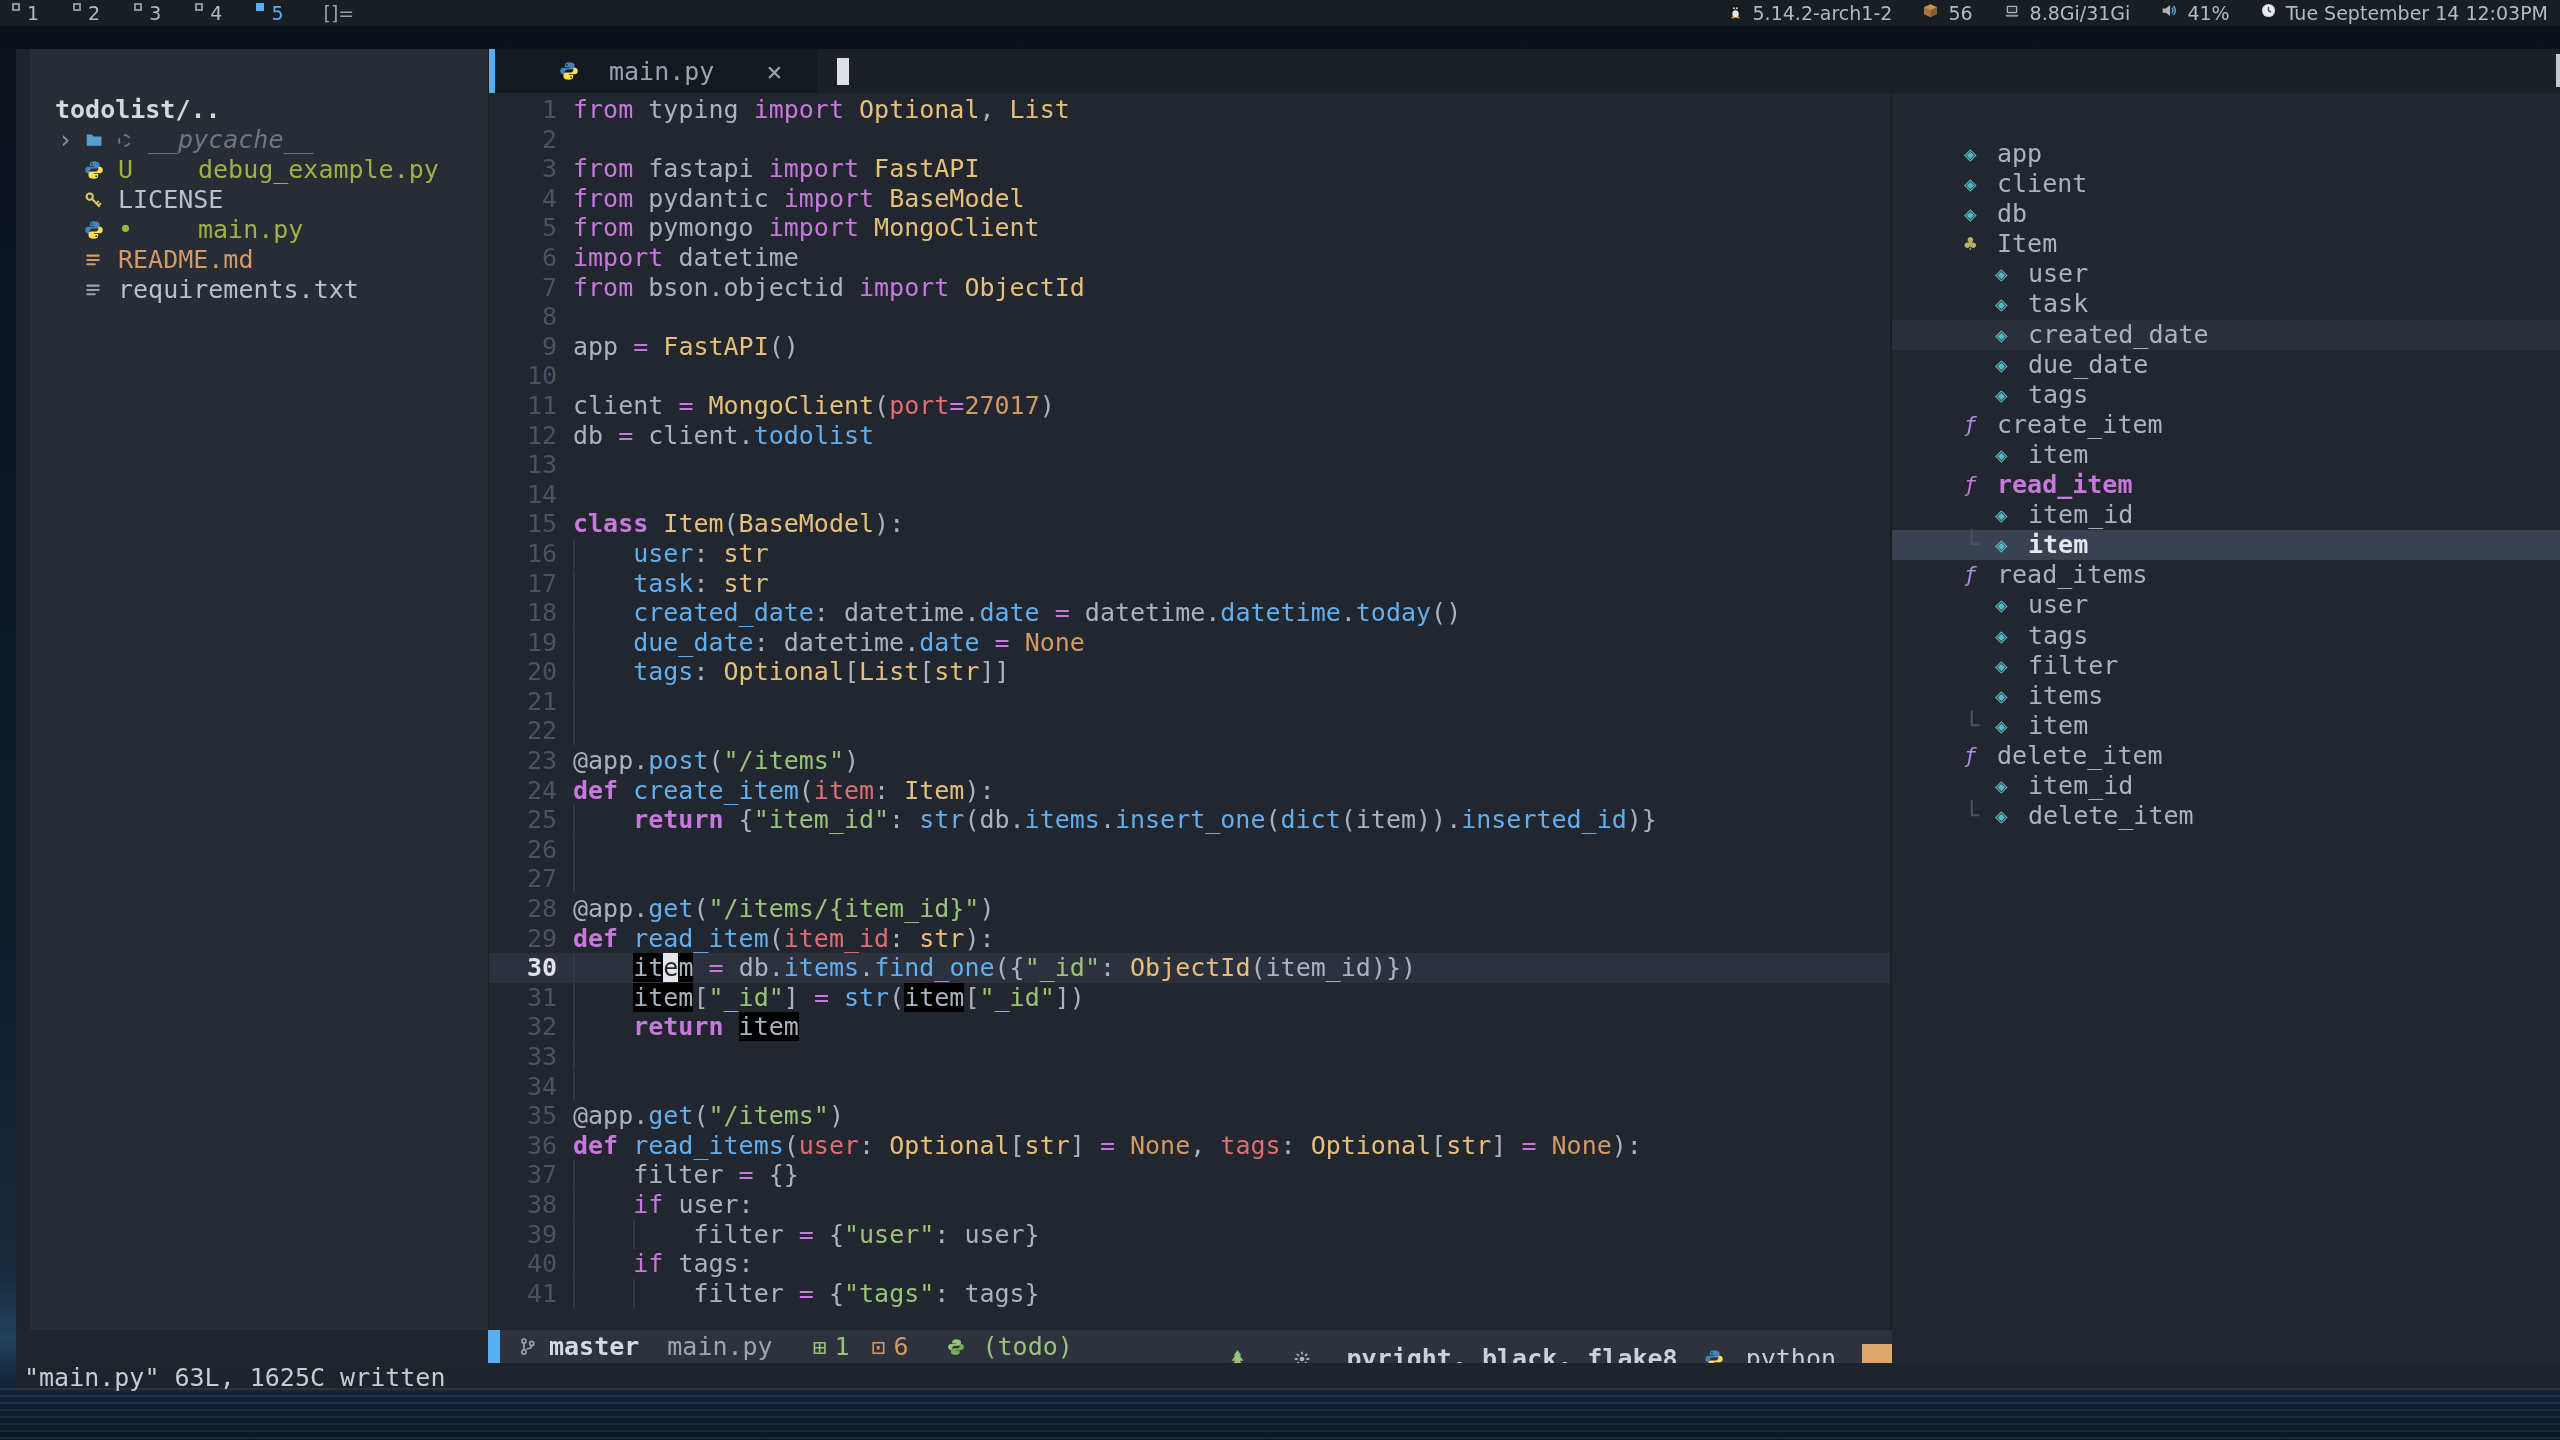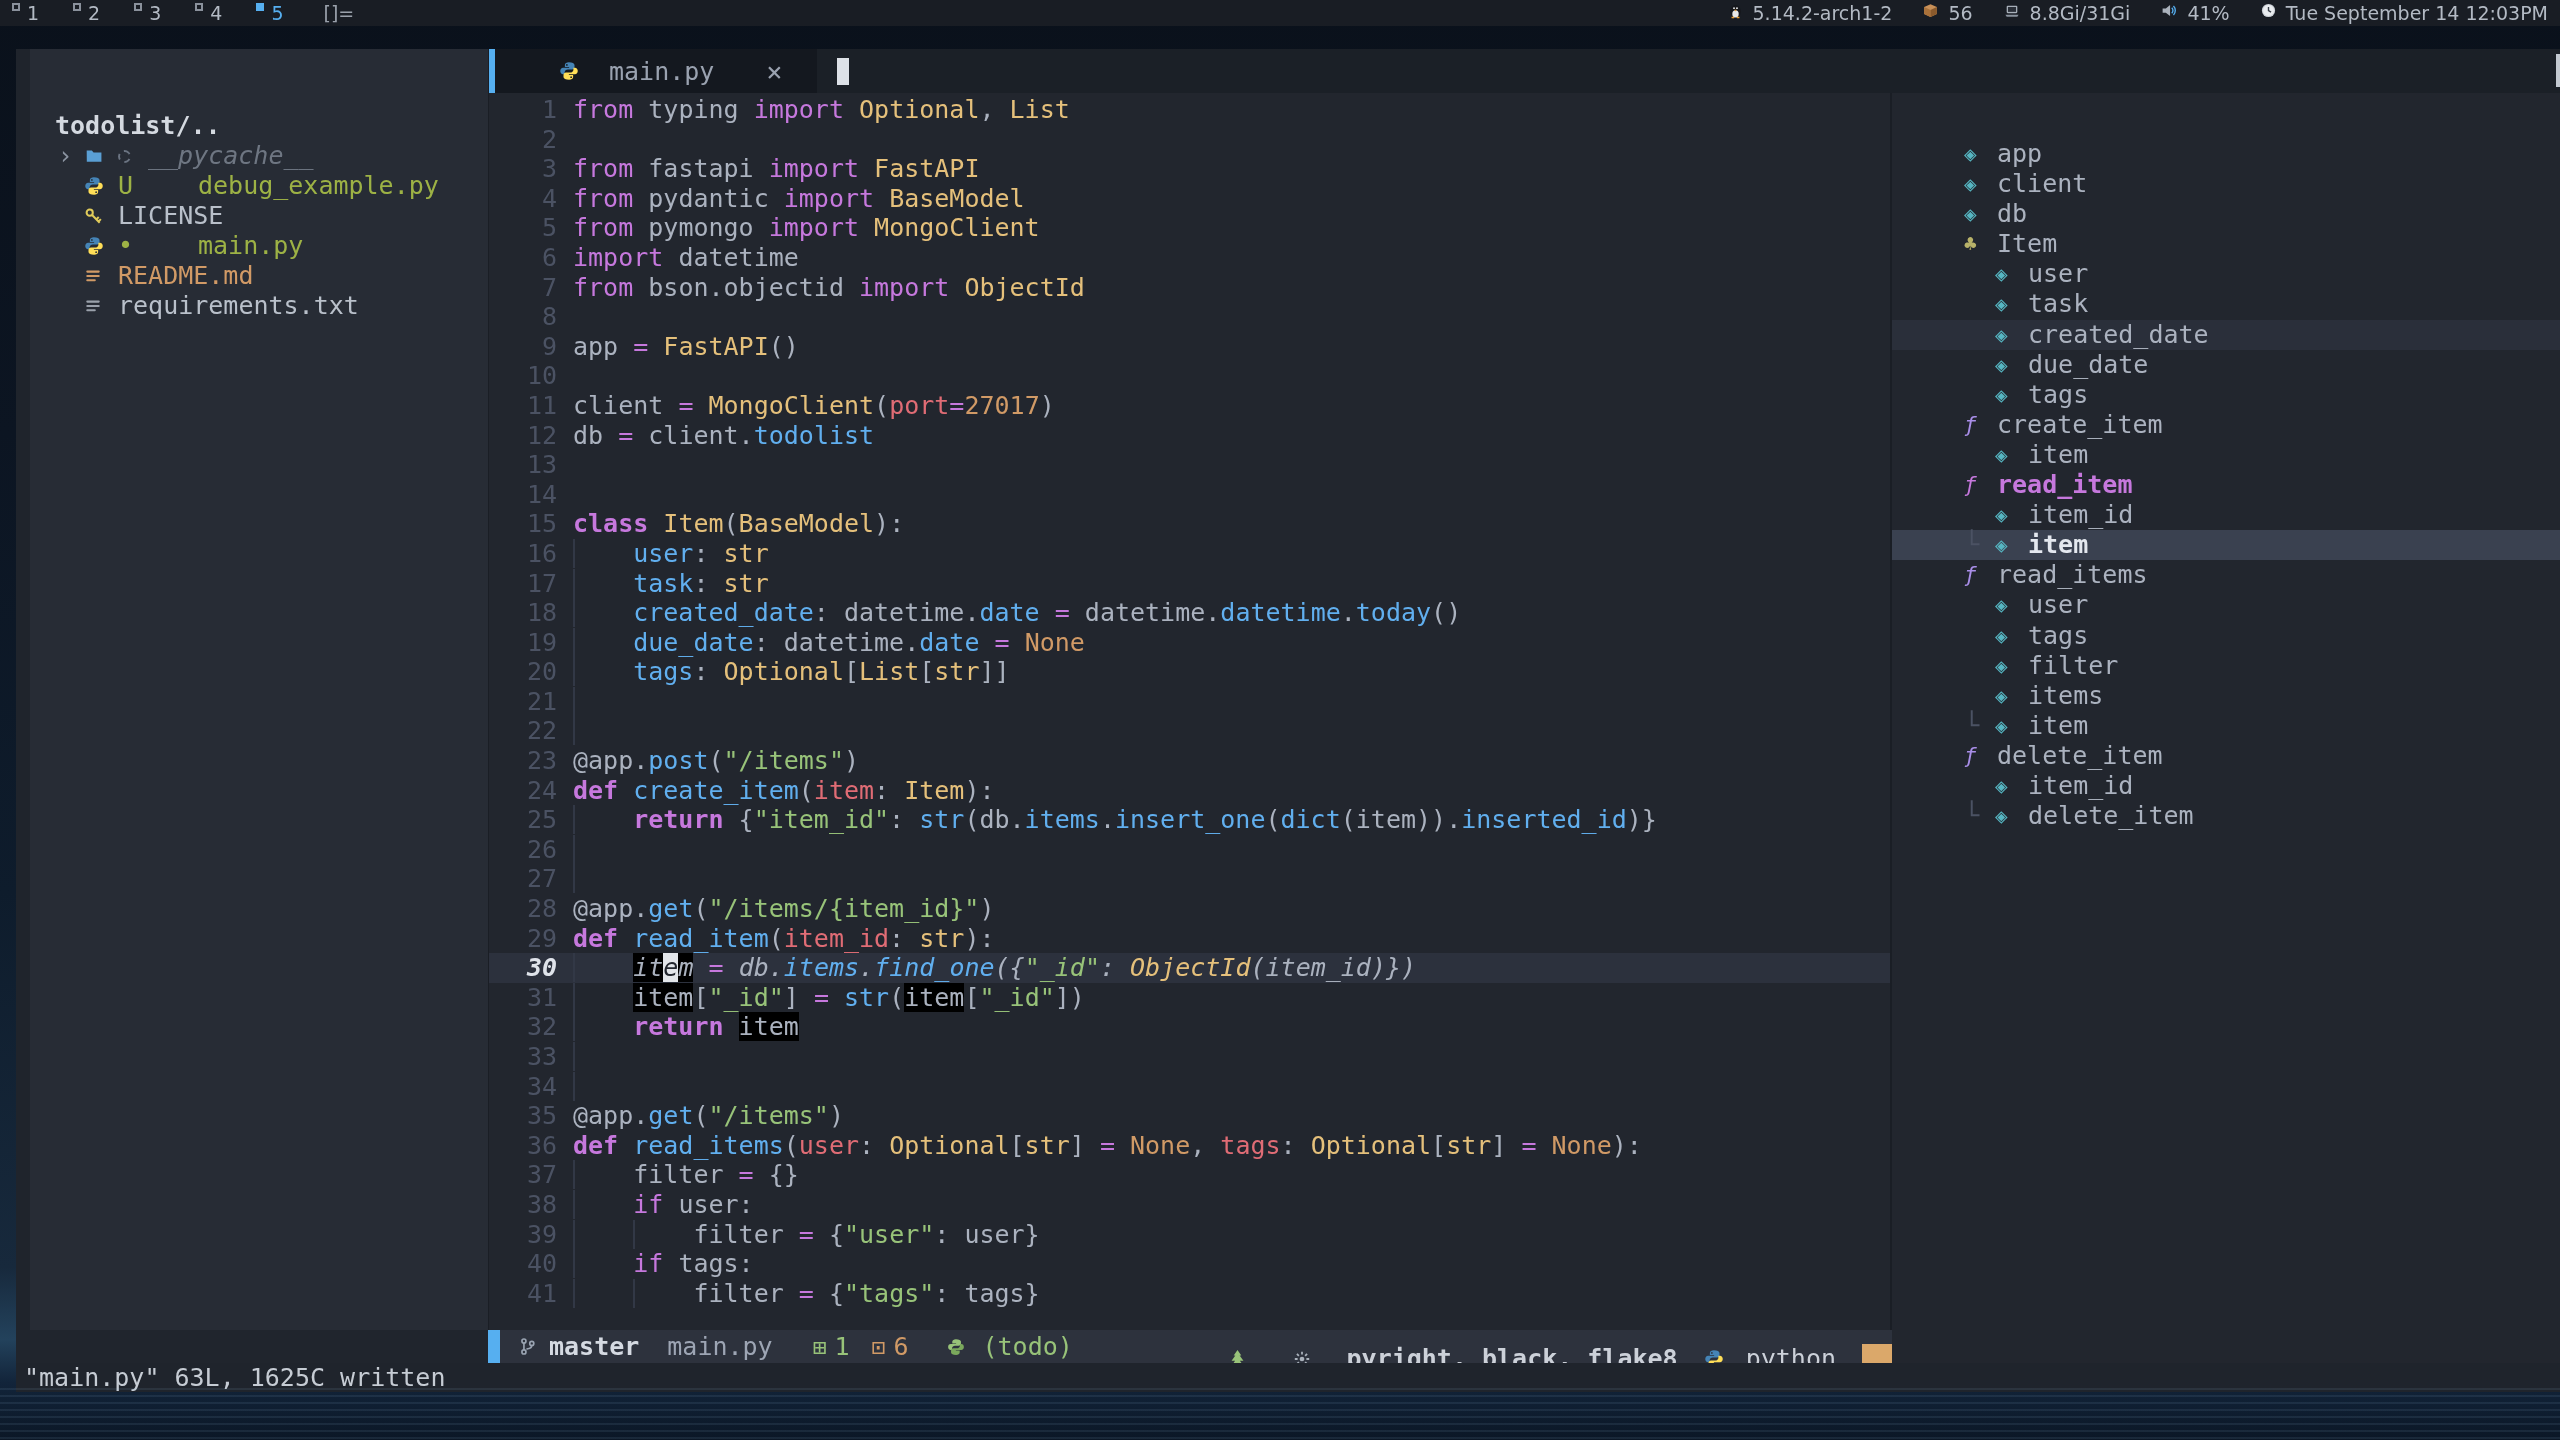--- a/index.html
+++ b/index.html
@@ -17,21 +17,21 @@
   .ws.active .ws-dot{background:#56aff0;border-color:#56aff0;}
   .ws.active .ws-num{color:#56aff0;}
   .layout-ind{margin-left:40px;color:#9aa1ab;}
   .sysstatus{margin-left:auto;display:flex;gap:30px;align-items:center;}
   .sys-item{display:flex;gap:9px;align-items:flex-start;}
   .sys-item svg{display:block;}
   
   .term{position:absolute;left:16px;top:49px;right:0;bottom:48px;background:#1f242c;display:flex;flex-direction:column;}
   .panes{flex:1;display:flex;min-height:0;padding-left:14px;}
   
-  .nerdtree{width:458px;background:#272c35;border-right:1px solid #1a1e25;padding-top:62px;overflow:hidden;
+  .nerdtree{width:458px;background:#272c35;border-right:1px solid #1a1e25;padding-top:46px;overflow:hidden;
     font-size:25px;line-height:30px;color:#b9c0ca;flex:none;}
   .nt-header{padding-left:25px;font-weight:bold;color:#d4d9e0;height:30px;}
   .nt-row{height:30px;display:flex;align-items:center;padding-left:28px;white-space:pre;}
   .nt-chev{width:26px;color:#8a93a0;font-size:24px;flex:none;}
   .nt-ico{width:34px;flex:none;display:flex;align-items:center;}
   .nt-badge{width:30px;flex:none;display:flex;align-items:center;}
   .nt-dashcircle{width:13px;height:13px;border:2px dashed #6b7482;border-radius:50%;box-sizing:border-box;}
   .nt-status{width:32px;flex:none;}
   .st-green{color:#9db245;}
   .lbl-git-green{color:#9db245;margin-left:48px;}
@@ -44,21 +44,21 @@
   .tab-accent{width:6px;background:#56aff0;flex:none;}
   .tab{background:#14181f;display:flex;align-items:center;padding:0 34px 0 64px;font-size:25px;color:#9aa2b0;gap:0;}
   .tab .tab-title{margin-left:16px;}
   .tab .tab-close{margin-left:52px;font-size:27px;color:#9aa2b0;cursor:default;}
   .term-cursor{width:12px;height:27px;background:#dde1e7;align-self:center;margin-left:20px;}
   .tabline-endcursor{position:absolute;right:0;top:5px;width:4px;height:33px;background:#c3c9d1;}
   .contentrow{flex:1;display:flex;min-height:0;}
   
   .codearea{flex:1;background:#22262e;padding-top:2px;overflow:hidden;font-size:25px;line-height:29.6px;color:#abb2bf;}
   .cline{display:flex;height:29.6px;white-space:pre;}
-  .cline.current{background:#2c313d;font-style:italic;}
+  .cline.current{background:#2c313d;}
   .lnum{width:68px;text-align:right;color:#4b5263;flex:none;margin-right:16px;}
   .cline.current .lnum{color:#dfe3ea;font-weight:bold;}
   .ltext{white-space:pre;}
   .tk-tx{color:#abb2bf;}
   .tk-kw{color:#c678dd;}
   .tk-kwb{color:#c678dd;font-weight:bold;}
   .tk-fn{color:#61afef;}
   .tk-ty{color:#e5c07b;}
   .tk-st{color:#98c379;}
   .tk-pa{color:#e06c75;}

